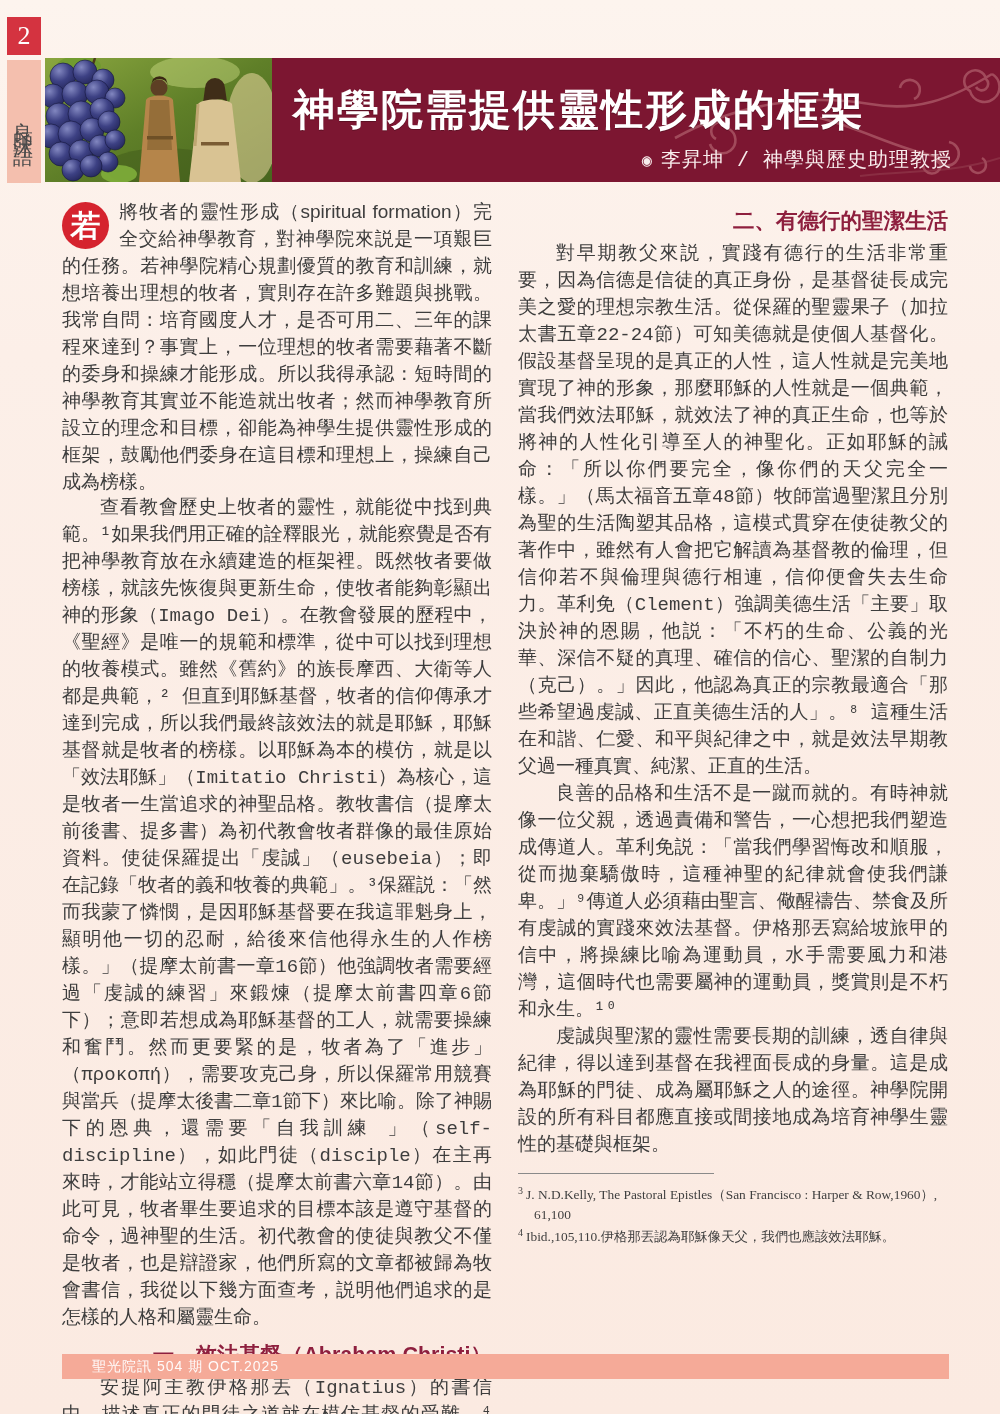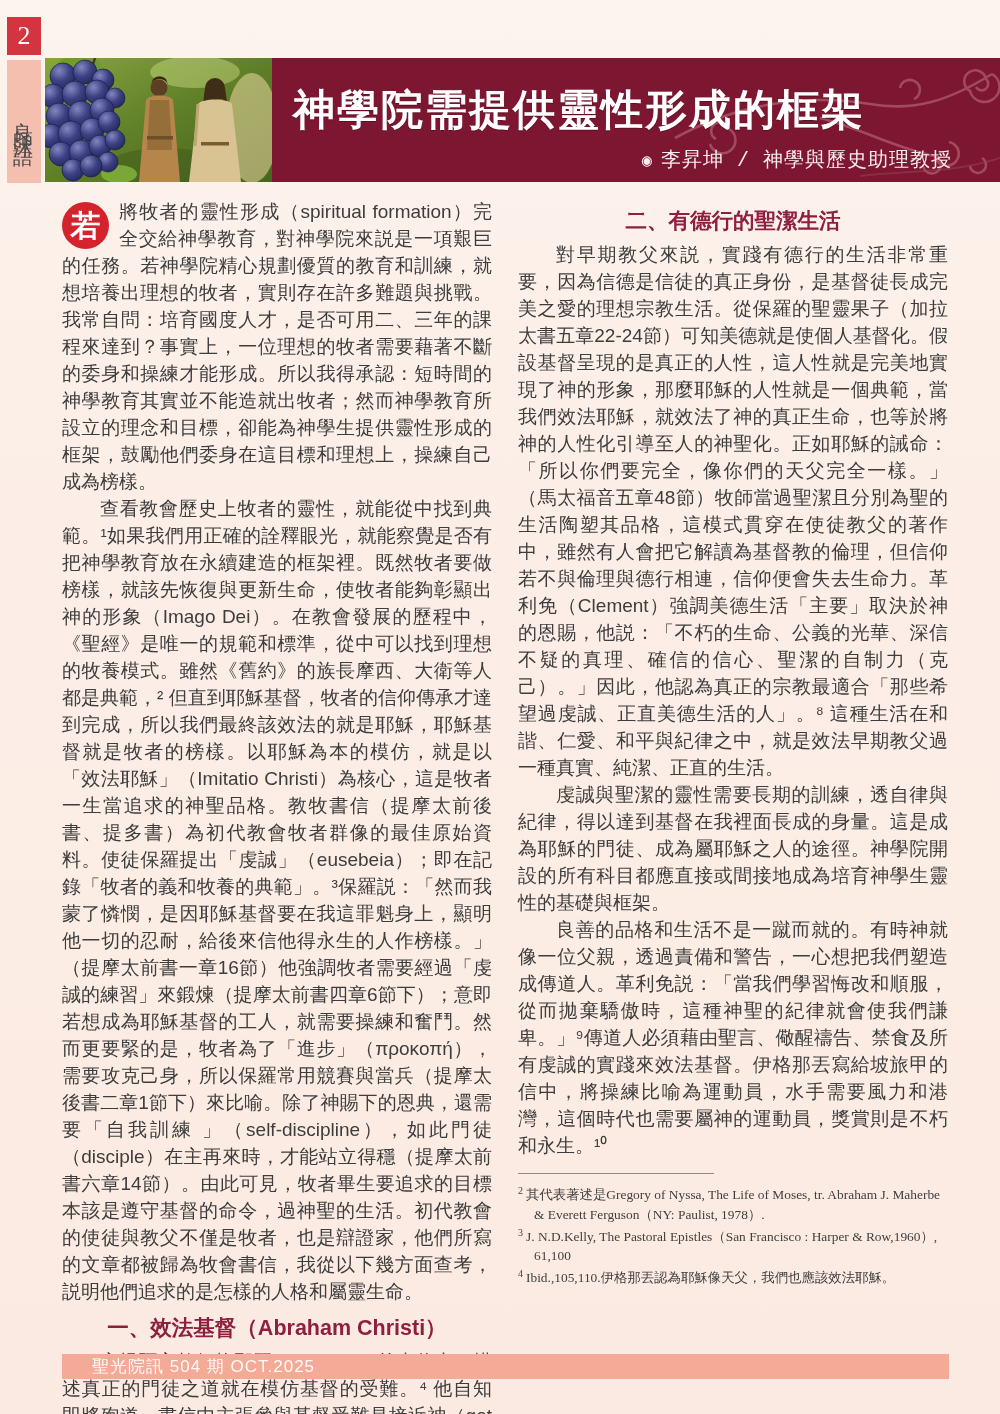--- a/index.html
+++ b/index.html
@@ -23,34 +23,34 @@
          font-family:"Liberation Serif",serif;font-weight:bold;font-size:42px;letter-spacing:2px;
          white-space:nowrap;text-shadow:0 1px 0 rgba(0,0,0,.25);}
   .byline{position:absolute;right:48px;top:88px;color:#f8ecec;font-family:Liberation Mono, monospace;
           font-size:20px;letter-spacing:1px;}
   .byline .mark{font-size:17px;margin-right:8px;}
 
   
   .columns{position:absolute;left:62px;top:198px;width:886px;display:flex;gap:26px;}
   .col{width:430px;font-size:19px;line-height:27px;text-align:justify;color:#3d3d3d;}
   .col p{margin:0;}
-  p.indent{text-indent:2em;}
-  h2.sec{font-size:21.5px;color:#8e1f3e;margin:10px 0 6px;font-weight:bold;text-indent:0;text-align:center;}
+  p.indent{text-indent:2em;font-family:Liberation Mono, monospace;}
+  h2.sec{font-size:21.5px;color:#8e1f3e;margin:10px 0 6px;font-weight:bold;text-indent:0;text-align:right;}
   .dropcap{float:left;width:47px;height:47px;border-radius:50%;background:#d5232e;color:#fff;
            font-size:30px;font-weight:bold;text-align:center;line-height:47px;margin:4px 10px 3px 0;}
 
   
   .fn-divider{width:196px;border:none;border-top:1.5px solid #8a8a8a;margin:14px 0 10px;}
   .footnotes{font-size:13.4px;line-height:1.42;color:#3f3f3f;font-family:"Liberation Serif",serif;text-align:left;}
   .fn{padding-left:16px;text-indent:-16px;margin-bottom:2px;}
   .fn sup{font-size:10px;margin-right:3px;}
 
   
   .footer-bar{position:absolute;left:62px;top:1354px;width:887px;height:25px;background:#f5aa98;
-              color:rgba(255,255,255,.95);font-size:17px;display:flex;align-items:center;
+              color:rgba(255,255,255,.95);font-size:14px;display:flex;align-items:center;
               padding-left:30px;box-sizing:border-box;letter-spacing:1px;}
 </style>
 </head>
 <body>
 
 <div class="page">
 
   <div class="page-num">2</div>
 
   <div class="edge-tab">
@@ -147,27 +147,26 @@
     <div class="col">
       <p><span class="dropcap">若</span><span>將牧者的靈性形成（spiritual formation）完全交給神學教育，對神學院來説是一項艱巨的任務。若神學院精心規劃優質的教育和訓練，就想培養出理想的牧者，實則存在許多難題與挑戰。我常自問：培育國度人才，是否可用二、三年的課程來達到？事實上，一位理想的牧者需要藉著不斷的委身和操練才能形成。所以我得承認：短時間的神學教育其實並不能造就出牧者；然而神學教育所設立的理念和目標，卻能為神學生提供靈性形成的框架，鼓勵他們委身在這目標和理想上，操練自己成為榜樣。</span></p>
       <p class="indent">查看教會歷史上牧者的靈性，就能從中找到典範。¹如果我們用正確的詮釋眼光，就能察覺是否有把神學教育放在永續建造的框架裡。既然牧者要做榜樣，就該先恢復與更新生命，使牧者能夠彰顯出神的形象（Imago Dei）。在教會發展的歷程中，《聖經》是唯一的規範和標準，從中可以找到理想的牧養模式。雖然《舊約》的族長摩西、大衛等人都是典範，² 但直到耶穌基督，牧者的信仰傳承才達到完成，所以我們最終該效法的就是耶穌，耶穌基督就是牧者的榜樣。以耶穌為本的模仿，就是以「效法耶穌」（Imitatio Christi）為核心，這是牧者一生當追求的神聖品格。教牧書信（提摩太前後書、提多書）為初代教會牧者群像的最佳原始資料。使徒保羅提出「虔誠」（eusebeia）；即在記錄「牧者的義和牧養的典範」。³保羅説：「然而我蒙了憐憫，是因耶穌基督要在我這罪魁身上，顯明他一切的忍耐，給後來信他得永生的人作榜樣。」（提摩太前書一章16節）他強調牧者需要經過「虔誠的練習」來鍛煉（提摩太前書四章6節下）；意即若想成為耶穌基督的工人，就需要操練和奮鬥。然而更要緊的是，牧者為了「進步」（προκοπή），需要攻克己身，所以保羅常用競賽與當兵（提摩太後書二章1節下）來比喻。除了神賜下的恩典，還需要「自我訓練 」（self-discipline），如此門徒（disciple）在主再來時，才能站立得穩（提摩太前書六章14節）。由此可見，牧者畢生要追求的目標本該是遵守基督的命令，過神聖的生活。初代教會的使徒與教父不僅是牧者，也是辯證家，他們所寫的文章都被歸為牧會書信，我從以下幾方面查考，説明他們追求的是怎樣的人格和屬靈生命。</p>
       <h2 class="sec">一、效法基督（Abraham Christi）</h2>
       <p class="indent">安提阿主教伊格那丟（Ignatius）的書信中，描述真正的門徒之道就在模仿基督的受難。⁴ 他自知即將殉道，書信中主張參與基督受難是接近神（get to God）的方法，這就是門徒之道。⁵ 士每拿主教坡旅甲（Polycarp）也在信中寫道：「牧師是『真愛』（基督）的模範，祂順服至死，⁶ 因此他應該表現出純潔真誠的品格和</p>
     </div>
 
     <div class="col">
       <h2 class="sec">二、有德行的聖潔生活</h2>
       <p class="indent">對早期教父來説，實踐有德行的生活非常重要，因為信德是信徒的真正身份，是基督徒長成完美之愛的理想宗教生活。從保羅的聖靈果子（加拉太書五章22-24節）可知美德就是使個人基督化。假設基督呈現的是真正的人性，這人性就是完美地實現了神的形象，那麼耶穌的人性就是一個典範，當我們效法耶穌，就效法了神的真正生命，也等於將神的人性化引導至人的神聖化。正如耶穌的誡命：「所以你們要完全，像你們的天父完全一樣。」（馬太福音五章48節）牧師當過聖潔且分別為聖的生活陶塑其品格，這模式貫穿在使徒教父的著作中，雖然有人會把它解讀為基督教的倫理，但信仰若不與倫理與德行相連，信仰便會失去生命力。革利免（Clement）強調美德生活「主要」取決於神的恩賜，他説：「不朽的生命、公義的光華、深信不疑的真理、確信的信心、聖潔的自制力（克己）。」因此，他認為真正的宗教最適合「那些希望過虔誠、正直美德生活的人」。⁸ 這種生活在和諧、仁愛、和平與紀律之中，就是效法早期教父過一種真實、純潔、正直的生活。</p>
+      <p class="indent">良善的品格和生活不是一蹴而就的。有時神就像一位父親，透過責備和警告，一心想把我們塑造成傳道人。革利免説：「當我們學習悔改和順服，從而拋棄驕傲時，這種神聖的紀律就會使我們謙卑。」⁹傳道人必須藉由聖言、儆醒禱告、禁食及所有虔誠的實踐來效法基督。伊格那丟寫給坡旅甲的信中，將操練比喻為運動員，水手需要風力和港灣，這個時代也需要屬神的運動員，獎賞則是不朽和永生。¹⁰</p>
       <p class="indent">虔誠與聖潔的靈性需要長期的訓練，透自律與紀律，得以達到基督在我裡面長成的身量。這是成為耶穌的門徒、成為屬耶穌之人的途徑。神學院開設的所有科目都應直接或間接地成為培育神學生靈性的基礎與框架。</p>
-      <p class="indent">良善的品格和生活不是一蹴而就的。有時神就像一位父親，透過責備和警告，一心想把我們塑造成傳道人。革利免説：「當我們學習悔改和順服，從而拋棄驕傲時，這種神聖的紀律就會使我們謙卑。」⁹傳道人必須藉由聖言、儆醒禱告、禁食及所有虔誠的實踐來效法基督。伊格那丟寫給坡旅甲的信中，將操練比喻為運動員，水手需要風力和港灣，這個時代也需要屬神的運動員，獎賞則是不朽和永生。¹⁰</p>
 
       <hr class="fn-divider">
 
       <div class="footnotes">
-        <div class="fn"><sup>2</sup><span>其代表著述是Gregory of Nyssa, The Life of Moses, tr. Abraham J. Maherbe &amp; Everett Ferguson（NY: Paulist, 1978）.</span></div>
         <div class="fn"><sup>3</sup><span>J. N.D.Kelly, The Pastoral Epistles（San Francisco : Harper &amp; Row,1960）, 61,100</span></div>
         <div class="fn"><sup>4</sup><span>Ibid.,105,110.伊格那丟認為耶穌像天父，我們也應該效法耶穌。</span></div>
 
       </div>
     </div>
   </div>
 
   <div class="footer-bar">
     <span>聖光院訊 504 期 OCT.2025</span>
   </div>

